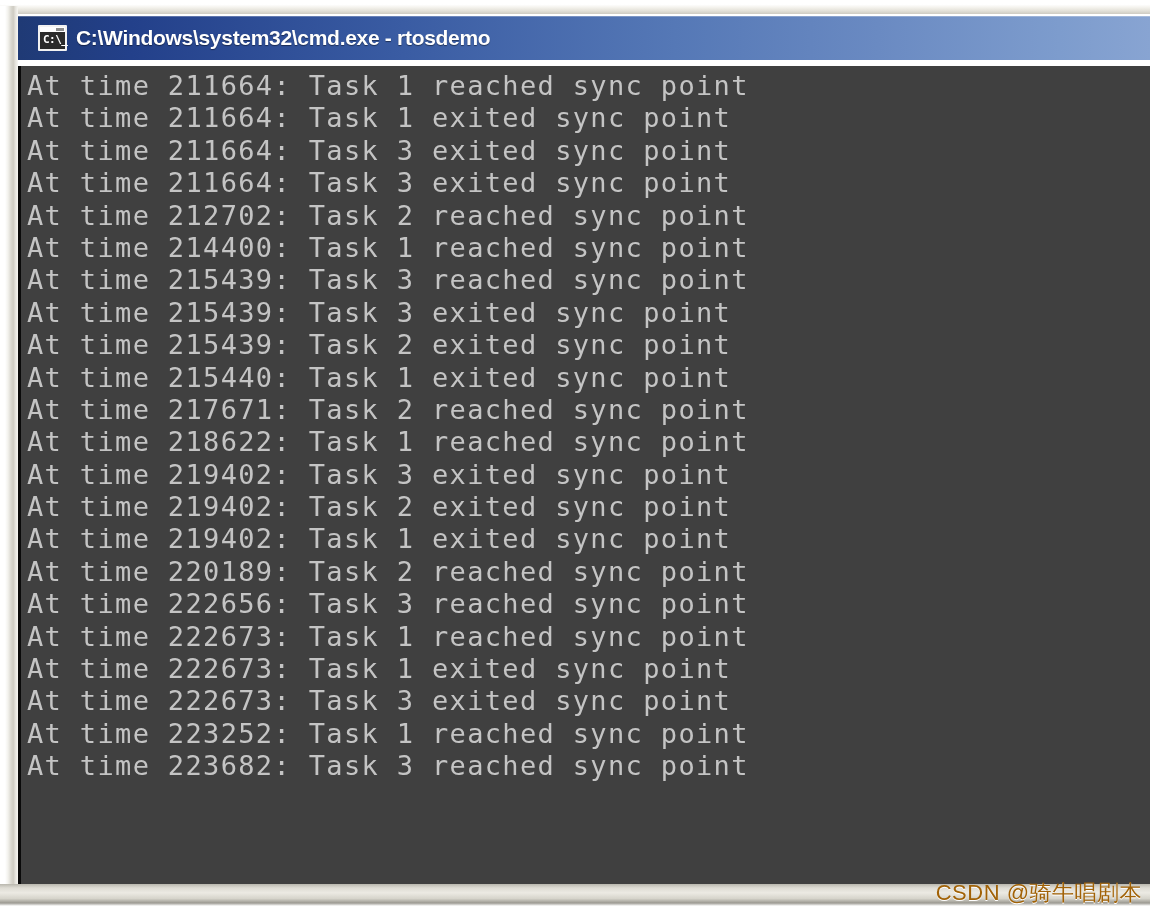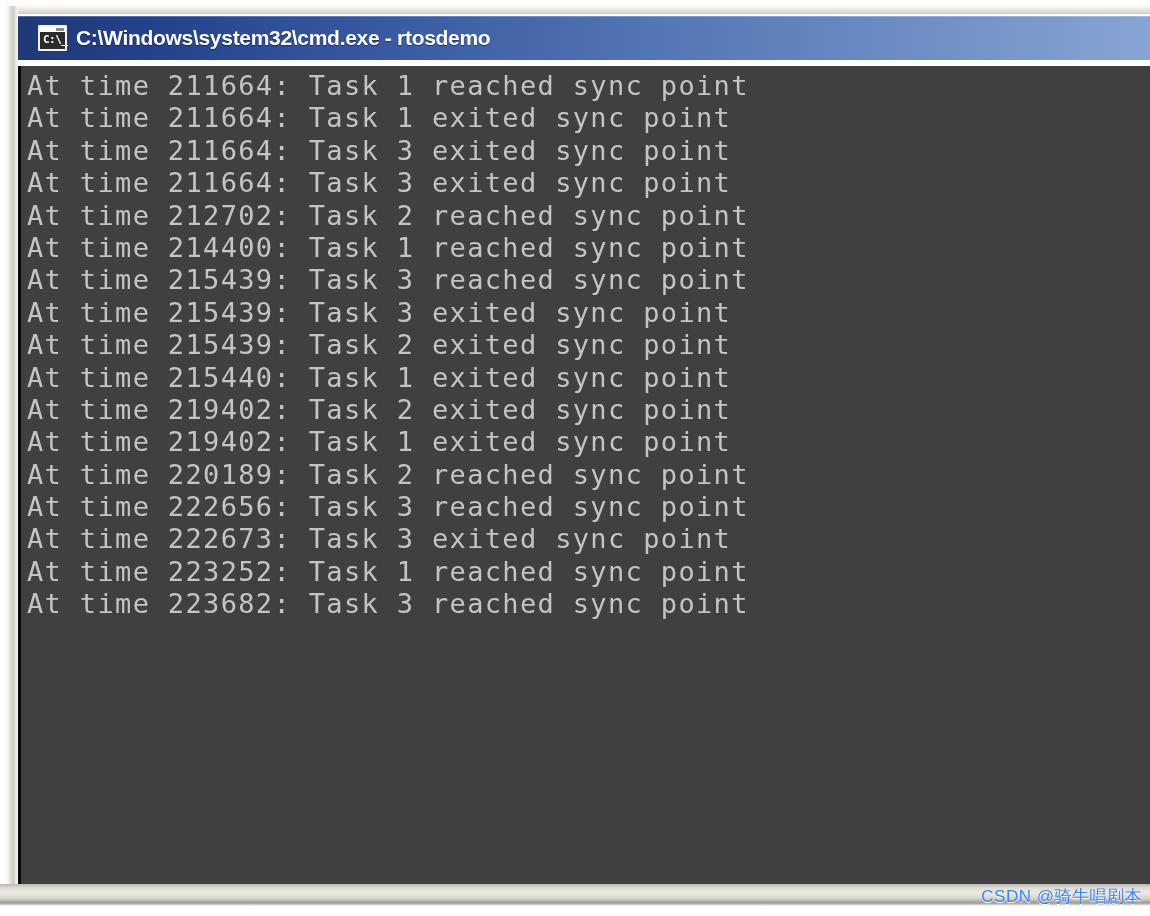--- a/index.html
+++ b/index.html
@@ -149,22 +149,22 @@
     white-space: pre;
     height: 32.4px;
   }
 
   
   #watermark {
     position: absolute;
     right: 8px;
     bottom: 8px;
     font-family: "Liberation Sans", sans-serif;
-    font-size: 17px;
-    color: #3b82f6;
+    font-size: 22px;
+    color: #a16207;
     text-shadow: 0 1px 0 #ffffff;
     white-space: nowrap;
     letter-spacing: 0.5px;
   }
 </style>
 </head>
 <body>
 
 <div id="screen">
 
@@ -184,24 +184,29 @@
         <div class="console-line">At time 211664: Task 1 reached sync point</div>
         <div class="console-line">At time 211664: Task 1 exited sync point</div>
         <div class="console-line">At time 211664: Task 3 exited sync point</div>
         <div class="console-line">At time 211664: Task 3 exited sync point</div>
         <div class="console-line">At time 212702: Task 2 reached sync point</div>
         <div class="console-line">At time 214400: Task 1 reached sync point</div>
         <div class="console-line">At time 215439: Task 3 reached sync point</div>
         <div class="console-line">At time 215439: Task 3 exited sync point</div>
         <div class="console-line">At time 215439: Task 2 exited sync point</div>
         <div class="console-line">At time 215440: Task 1 exited sync point</div>
+        <div class="console-line">At time 217671: Task 2 reached sync point</div>
+        <div class="console-line">At time 218622: Task 1 reached sync point</div>
+        <div class="console-line">At time 219402: Task 3 exited sync point</div>
         <div class="console-line">At time 219402: Task 2 exited sync point</div>
         <div class="console-line">At time 219402: Task 1 exited sync point</div>
         <div class="console-line">At time 220189: Task 2 reached sync point</div>
         <div class="console-line">At time 222656: Task 3 reached sync point</div>
+        <div class="console-line">At time 222673: Task 1 reached sync point</div>
+        <div class="console-line">At time 222673: Task 1 exited sync point</div>
         <div class="console-line">At time 222673: Task 3 exited sync point</div>
         <div class="console-line">At time 223252: Task 1 reached sync point</div>
         <div class="console-line">At time 223682: Task 3 reached sync point</div>
       </div>
   </div>
 
   <div class="frame-bottom"></div>
 
   <div id="watermark">CSDN @骑牛唱剧本</div>
 

